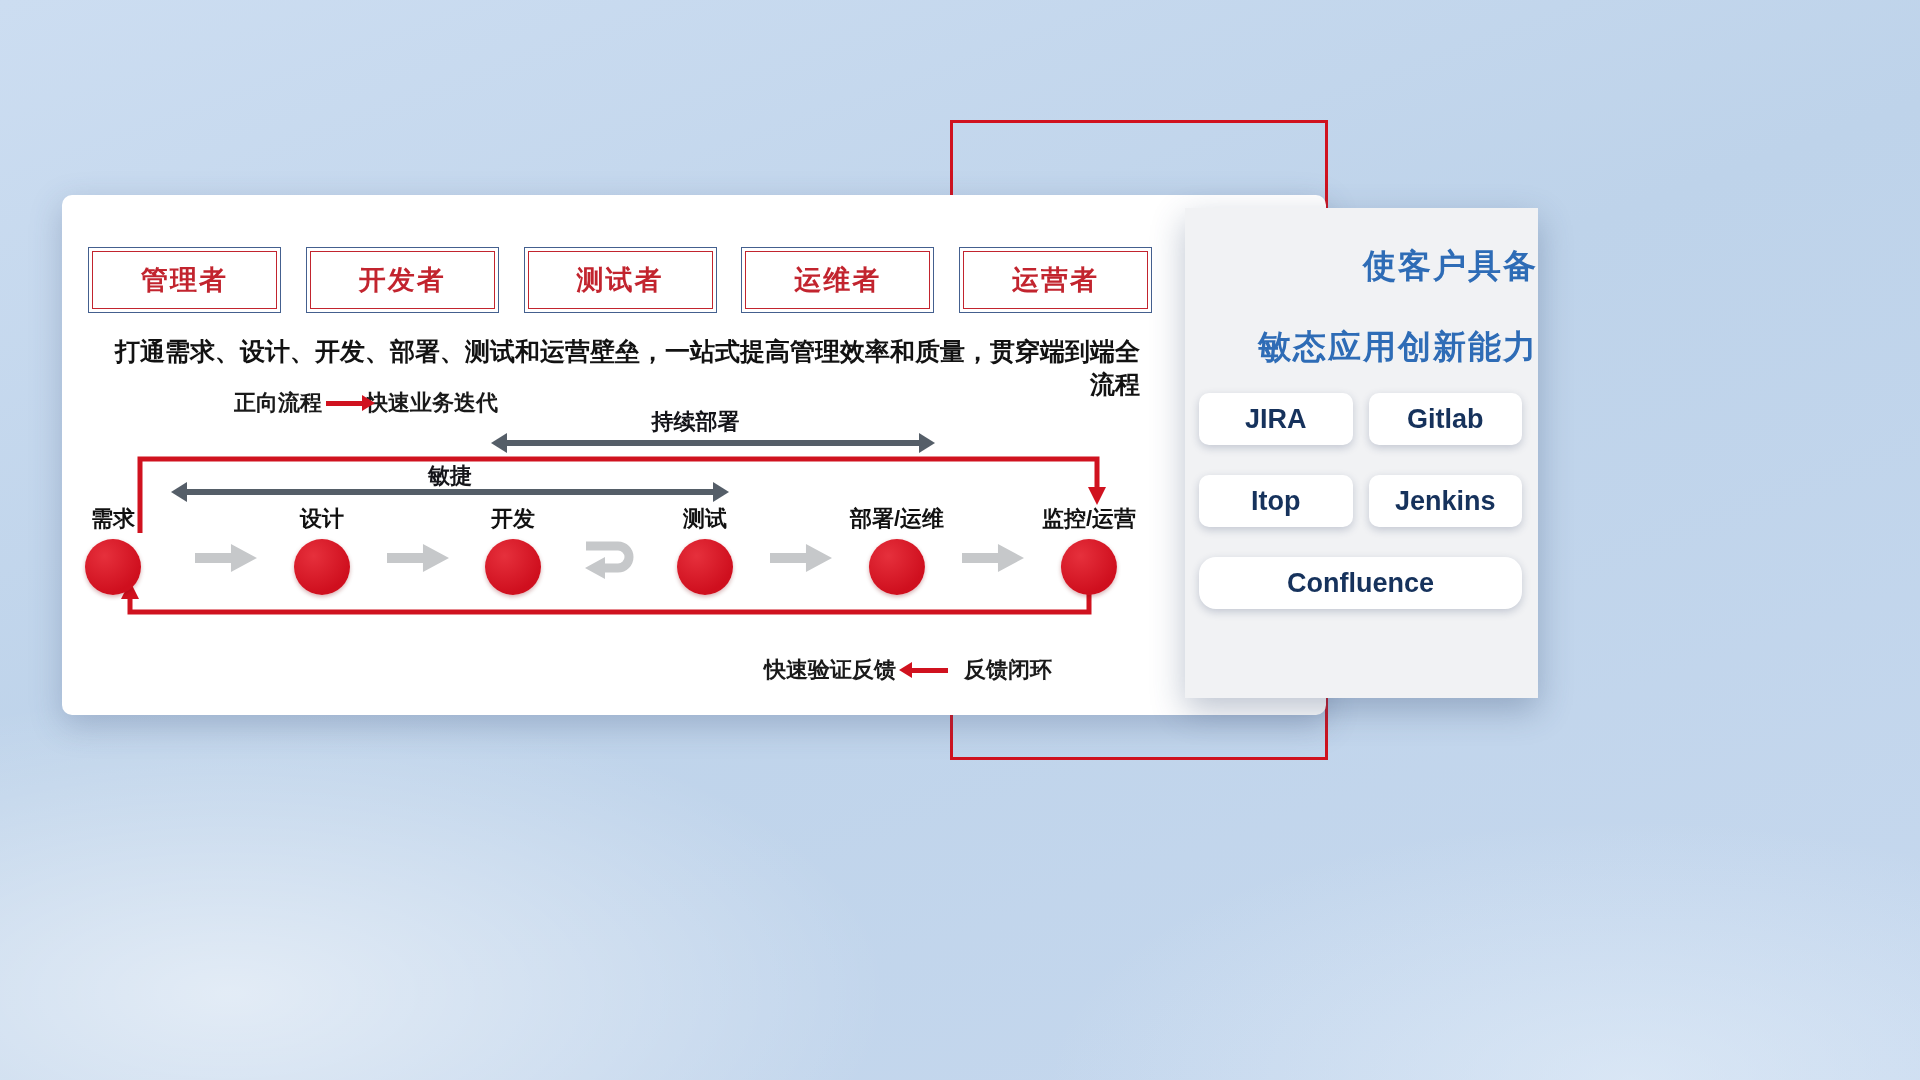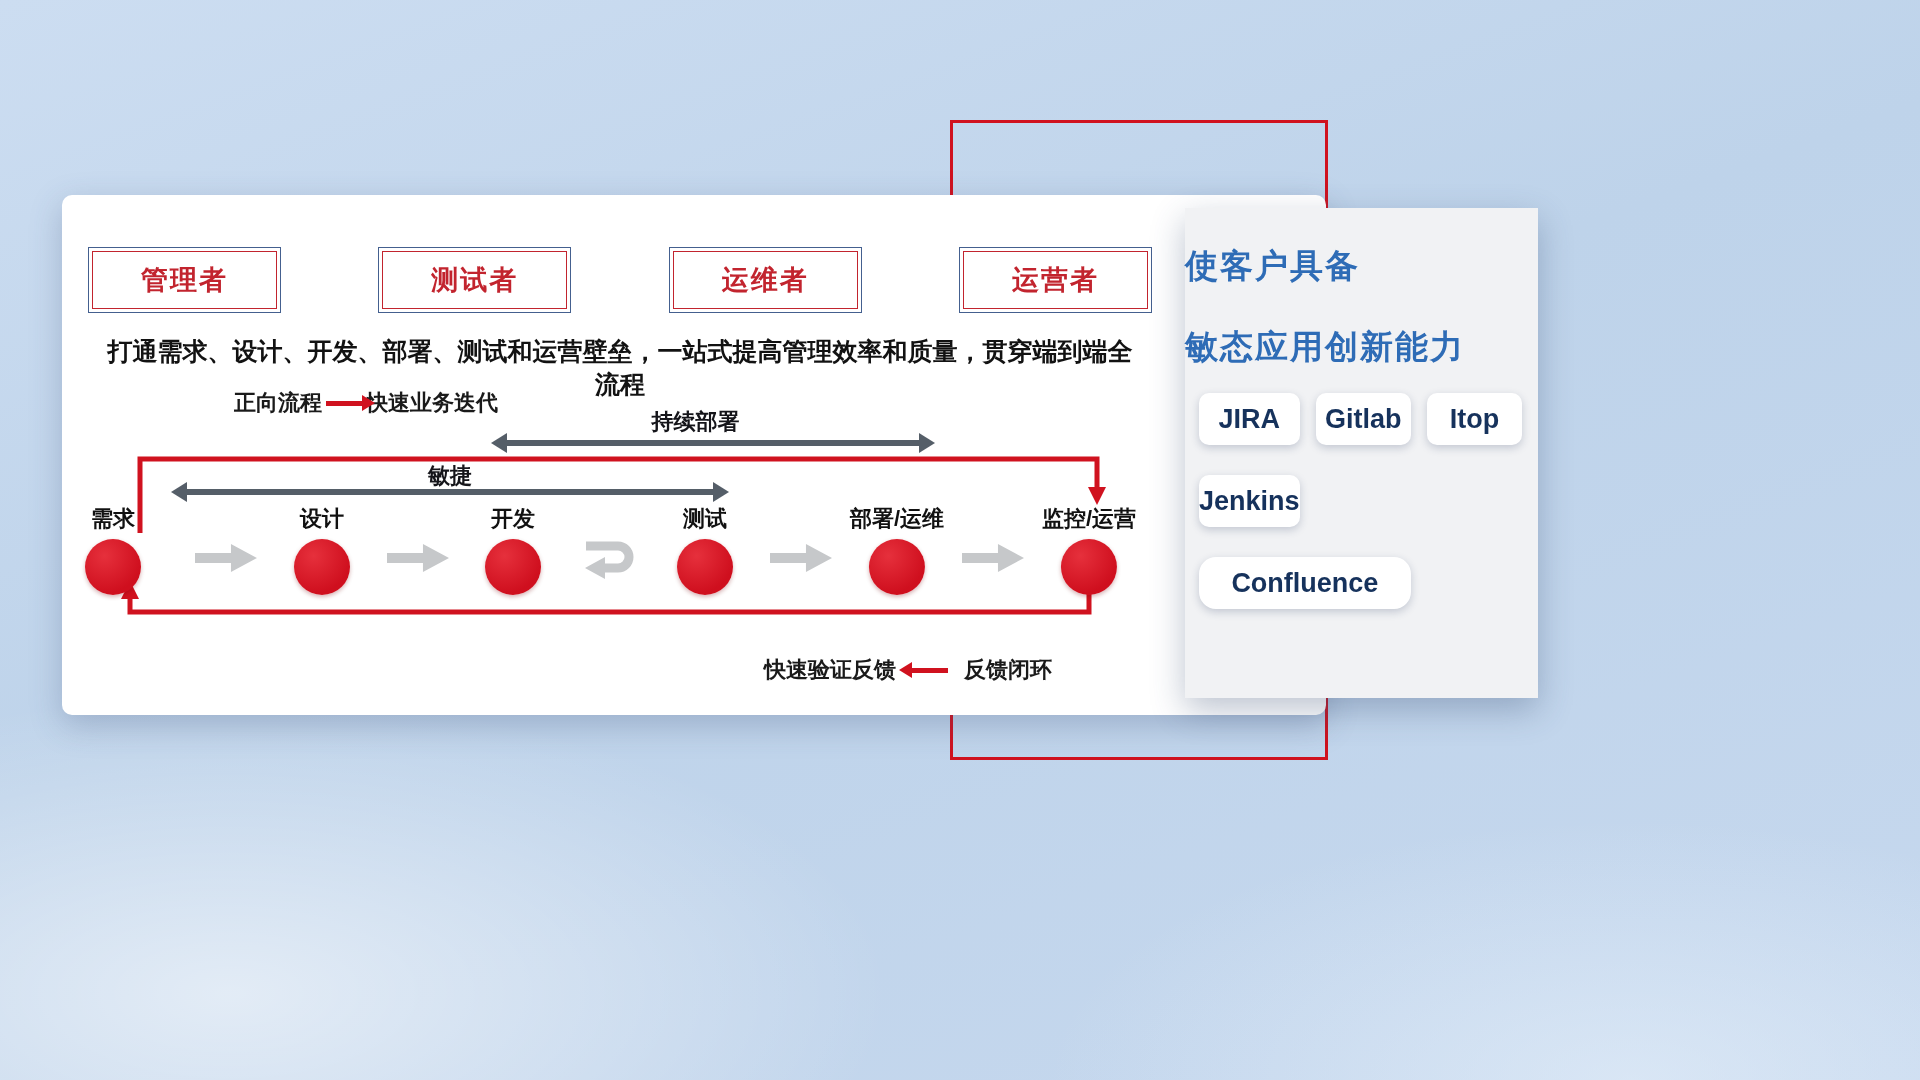--- a/index.html
+++ b/index.html
@@ -37,21 +37,21 @@
     background:#fff;
   }
   .role-box-inner {
     width:100%; height:100%; border:1px solid #c2242e;
     display:flex; align-items:center; justify-content:center;
     color:#c2242e; font-size:27px; font-weight:700; letter-spacing:2px;
   }
 
   .subtitle {
     position:absolute; left:38px; top:140px; width:1040px;
-    text-align:center; font-size:25px; font-weight:700; color:#121212;
+    text-align:right; font-size:25px; font-weight:700; color:#121212;
   }
 
   
   .legend-forward {
     position:absolute; left:172px; top:193px;
     display:flex; align-items:center; gap:4px;
     font-size:22px; font-weight:700; color:#1a1a1a;
   }
   .red-arrow-right { position:relative; width:36px; height:5px; background:#d0121f; }
   .red-arrow-right::after {
@@ -105,46 +105,49 @@
     display:flex; align-items:center; gap:16px;
     font-size:22px; font-weight:700; color:#1a1a1a;
   }
 
   
   .right-panel {
     position:absolute; left:1185px; top:208px; width:353px; height:490px;
     background:#f1f2f4; box-shadow:0 12px 32px rgba(50,70,110,0.32);
     z-index:3;
   }
-  .panel-title { text-align:left; color:#2e6cb6; font-weight:700; letter-spacing:2px; }
+  .panel-title { text-align:right; color:#2e6cb6; font-weight:700; letter-spacing:2px; }
   .panel-title .line1 { margin-top:36px; font-size:33px; }
   .panel-title .line2 { margin-top:36px; font-size:33px; }
   .tools-grid {
     position:absolute; left:14px; right:16px; top:185px;
-    display:grid; grid-template-columns:1fr 1fr 1fr;
+    display:grid; grid-template-columns:1fr 1fr;
     grid-auto-rows:52px; gap:30px 16px;
   }
   .tool-btn {
     background:#ffffff; border-radius:10px;
     box-shadow:0 3px 8px rgba(30,50,90,0.22);
     display:flex; align-items:center; justify-content:center;
     font-size:27px; font-weight:700; color:#16325c;
   }
   .tool-btn.wide { grid-column:1 / span 2;border-radius:17px; }
 </style>
 </head>
 <body>
 
 <div class="red-frame"></div>
 
 <div class="main-card">
 
   <div class="roles-row">
     <div class="role-box">
       <div class="role-box-inner">管理者</div>
+    </div>
+    <div class="role-box">
+      <div class="role-box-inner">开发者</div>
     </div>
     <div class="role-box">
       <div class="role-box-inner">测试者</div>
     </div>
     <div class="role-box">
       <div class="role-box-inner">运维者</div>
     </div>
     <div class="role-box">
       <div class="role-box-inner">运营者</div>
     </div>

